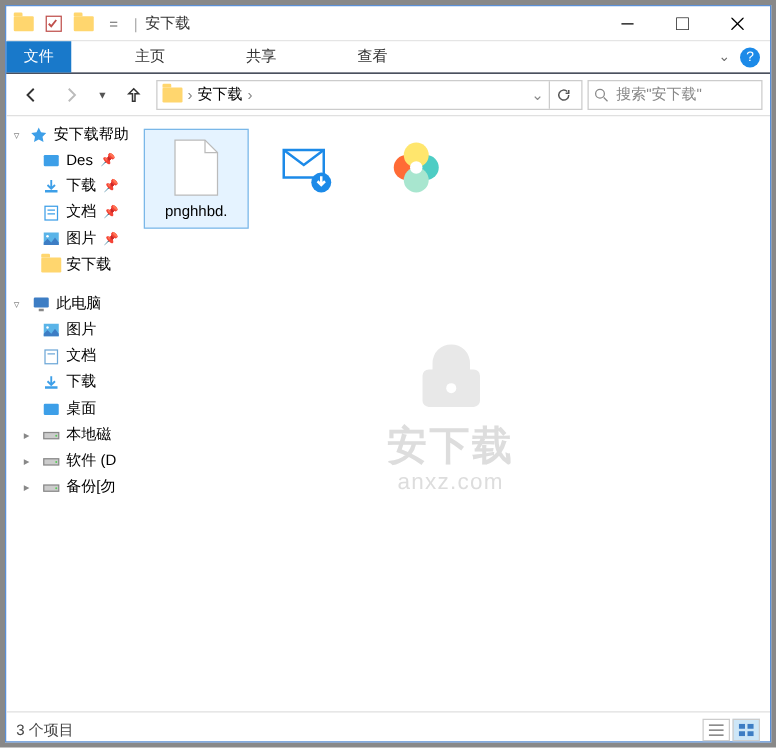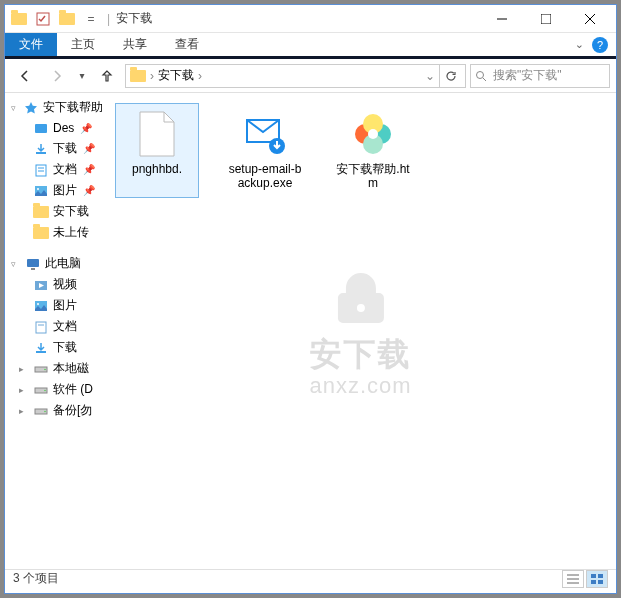--- a/index.html
+++ b/index.html
@@ -6,21 +6,21 @@
 body { background: #888; padding: 4px; }
 .window { width: 613px; height: 590px; background: #fff; border: 1px solid #5a8fd6; display: flex; flex-direction: column; }
 .titlebar { height: 28px; display: flex; align-items: center; padding: 0 4px; font-size: 12px; border-bottom: 1px solid #e5e5e5; }
 .qat { display: flex; gap: 4px; align-items: center; }
 .qat-icon { width: 20px; height: 20px; display: flex; align-items: center; justify-content: center; }
 .titlebar-sep { margin: 0 6px; color: #aaa; }
 .title-text { flex: 0 0 auto; font-size: 12px; color: #333; }
 .spacer { flex: 1; }
 .win-controls { display: flex; }
 .win-btn { width: 44px; height: 28px; display: flex; align-items: center; justify-content: center; cursor: pointer; }
-.ribbon-tabs { height: 26px; display: flex; align-items: stretch; border-bottom: 3px solid #0f172a; font-size: 12px; }
+.ribbon-tabs { height: 26px; display: flex; align-items: stretch; border-bottom: 1px solid #0f172a; font-size: 12px; gap: 37px; }
 .ribbon-tab { padding: 0 14px; display: flex; align-items: center; cursor: pointer; color: #333; }
 .ribbon-tab.file { background: #1979ca; color: #fff; }
 .ribbon-tabs .spacer { flex: 1; }
 .ribbon-right { display: flex; align-items: center; gap: 8px; padding: 0 8px; }
 .help-icon { width: 16px; height: 16px; border-radius: 50%; background: #1c8ae8; color: #fff; display: flex; align-items: center; justify-content: center; font-size: 11px; }
 .nav-row { height: 34px; display: flex; align-items: center; padding: 2px 6px; gap: 4px; border-bottom: 1px solid #e0e0e0; }
 .nav-btn { width: 28px; height: 26px; display: flex; align-items: center; justify-content: center; cursor: pointer; color: #555; }
 .nav-btn.disabled { color: #bbb; }
 .address-bar { flex: 1; height: 24px; border: 1px solid #ccc; display: flex; align-items: center; padding: 0 4px; font-size: 12px; gap: 4px; }
 .addr-refresh { width: 22px; height: 22px; border-left: 1px solid #ccc; display: flex; align-items: center; justify-content: center; }
@@ -33,22 +33,22 @@
 .tree-group { margin-bottom: 10px; }
 .tree-sub { padding-left: 8px; }
 .pin { color: #6b8fbb; font-size: 10px; margin-left: 2px; }
 .content { flex: 1; position: relative; display: flex; flex-wrap: wrap; align-content: flex-start; padding: 10px; gap: 8px; }
 .file-item { width: 84px; display: flex; flex-direction: column; align-items: center; padding: 6px 2px; border: 1px solid transparent; cursor: pointer; font-size: 12px; text-align: center; }
 .file-item.selected { border: 1px solid #7ab7e8; background: #e5f3ff; }
 .file-icon { width: 48px; height: 48px; display: flex; align-items: center; justify-content: center; }
 .file-label { margin-top: 4px; word-break: break-all; line-height: 1.2; }
 .watermark { position: absolute; left: 50%; top: 50%; transform: translate(-50%, -50%); display: flex; flex-direction: column; align-items: center; color: #ddd; pointer-events: none; }
 .wm-text1 { font-size: 32px; font-weight: bold; letter-spacing: 2px; }
-.wm-text2 { font-size: 22px; margin-top: -4px; letter-spacing: 1px; }
-.statusbar { height: 24px; border-top: 1px solid #e0e0e0; display: flex; align-items: flex-start; padding: 0 8px; font-size: 12px; color: #444; }
+.wm-text2 { font-size: 18px; margin-top: -4px; letter-spacing: 1px; }
+.statusbar { height: 24px; border-top: 1px solid #e0e0e0; display: flex; align-items: flex-end; padding: 0 8px; font-size: 12px; color: #444; }
 .sb-right { display: flex; gap: 2px; margin-left: auto;}
 .view-btn { width: 22px; height: 18px; border: 1px solid #ccc; display: flex; align-items: center; justify-content: center; cursor: pointer; font-size: 10px; }
 .folder-ico { width: 16px; height: 12px; background: #ffd66e; border-radius: 1px; position: relative; }
 .folder-ico::before { content: ''; position: absolute; top: -3px; left: 0; width: 7px; height: 3px; background: #ffd66e; border-radius: 1px 1px 0 0; }
 </style>
 </head>
 <body>
 
 <div class="window">
 
@@ -200,55 +200,38 @@
               <span>图片</span>
               <span class="pin">📌</span>
             </div>
             <div class="tree-item">
               <span class="chev"></span>
               <span class="ico">
                 <span class="folder-ico"></span>
               </span>
               <span>安下载</span>
             </div>
-            <div class="tree-item">
-              <span class="chev"></span>
-              <span class="ico">
-                <span class="folder-ico"></span>
-              </span>
-              <span>未上传</span>
-            </div>
           </div>
       </div>
       <div class="tree-group">
         <div class="tree-item">
           <span class="chev">▿</span>
           <span class="ico">
               <svg width="14" height="14" viewBox="0 0 14 14">
                 <rect x="1" y="2" width="12" height="8" fill="#3d7dc4" rx="1"></rect>
                 <rect x="5" y="11" width="4" height="2" fill="#888"></rect>
               </svg>
             </span>
           <span>此电脑</span>
         </div>
         <div class="tree-sub" id="pc-items">
             <div class="tree-item">
               <span class="chev"></span>
               <span class="ico">
                 <svg width="14" height="14">
-                  <rect x="1" y="3" width="12" height="9" fill="#6ea8d8"></rect>
-                  <polygon points="5,5 5,10 10,7.5" fill="#fff"></polygon>
-                </svg>
-              </span>
-              <span>视频</span>
-            </div>
-            <div class="tree-item">
-              <span class="chev"></span>
-              <span class="ico">
-                <svg width="14" height="14">
                   <rect x="1" y="2" width="12" height="10" fill="#5ab4e8"></rect>
                   <circle cx="4" cy="5" r="1" fill="#fff"></circle>
                   <path d="M1 10l3-3 3 3 3-4 3 4v2H1z" fill="#3d7dc4"></path>
                 </svg>
               </span>
               <span>图片</span>
             </div>
             <div class="tree-item">
               <span class="chev"></span>
               <span class="ico">
@@ -261,20 +244,29 @@
             </div>
             <div class="tree-item">
               <span class="chev"></span>
               <span class="ico">
                 <svg width="14" height="14">
                   <path d="M7 2v7M4 6l3 3 3-3" fill="none" stroke="#3d9fe8" stroke-width="1.5"></path>
                   <rect x="2" y="10" width="10" height="2" fill="#3d9fe8"></rect>
                 </svg>
               </span>
               <span>下载</span>
+            </div>
+            <div class="tree-item">
+              <span class="chev"></span>
+              <span class="ico">
+                <svg width="14" height="14">
+                  <rect x="1" y="3" width="12" height="9" fill="#3d9fe8" rx="1"></rect>
+                </svg>
+              </span>
+              <span>桌面</span>
             </div>
             <div class="tree-item">
               <span class="chev">▸</span>
               <span class="ico">
                 <svg width="14" height="14">
                   <rect x="1" y="5" width="12" height="5" fill="#ccc" stroke="#888"></rect>
                   <circle cx="11" cy="7.5" r="0.8" fill="#5c5"></circle>
                 </svg>
               </span>
               <span>本地磁</span>
@@ -305,52 +297,50 @@
 
     <div class="content">
       <div class="watermark">
         <svg width="70" height="70" viewBox="0 0 70 70">
             <path d="M20 25 a15 15 0 0 1 30 0 v5 h3 a5 5 0 0 1 5 5 v20 a5 5 0 0 1-5 5 h-36 a5 5 0 0 1-5-5 v-20 a5 5 0 0 1 5-5 h3 z M26 25 a9 9 0 0 1 18 0 v5 h-18 z" fill="#e8e8e8"></path>
             <circle cx="35" cy="45" r="4" fill="#fff"></circle>
           </svg>
         <div class="wm-text1">安下载</div>
         <div class="wm-text2">anxz.com</div>
       </div>
-      <div id="file-items" style="display:flex;gap:24px;">
+      <div id="file-items" style="display:flex;gap:4px;">
           <div class="file-item selected">
             <div class="file-icon">
               <svg width="42" height="48" viewBox="0 0 42 48">
                 <path d="M4 2h24l10 10v34H4z" fill="#fff" stroke="#bbb"></path>
                 <path d="M28 2v10h10" fill="none" stroke="#bbb"></path>
               </svg>
             </div>
             <div class="file-label">pnghhbd.</div>
           </div>
           <div class="file-item">
             <div class="file-icon">
               <svg width="48" height="48" viewBox="0 0 48 48">
                 <rect x="6" y="10" width="32" height="22" fill="none" stroke="#1c8ae8" stroke-width="2"></rect>
                 <path d="M6 10l16 12 16-12" fill="none" stroke="#1c8ae8" stroke-width="2"></path>
                 <circle cx="36" cy="36" r="8" fill="#1c8ae8"></circle>
                 <path d="M36 31v7M33 35l3 3 3-3" fill="none" stroke="#fff" stroke-width="2"></path>
               </svg>
             </div>
-            <div class="file-label">setup-email-backup.exe</div>
           </div>
           <div class="file-item">
             <div class="file-icon">
               <svg width="44" height="44" viewBox="0 0 44 44">
                 <circle cx="14" cy="22" r="10" fill="#ff6b35"></circle>
                 <circle cx="30" cy="22" r="10" fill="#4ecdc4"></circle>
                 <circle cx="22" cy="12" r="10" fill="#ffe66d"></circle>
                 <circle cx="22" cy="32" r="10" fill="#a8e6cf"></circle>
                 <circle cx="22" cy="22" r="5" fill="#fff"></circle>
               </svg>
             </div>
-            <div class="file-label">安下载帮助.htm</div>
           </div>
         </div>
     </div>
   </div>
 
   <div class="statusbar">
     <span>3 个项目</span>
     <div class="sb-right">
       <div class="view-btn">
           <svg width="12" height="10">

